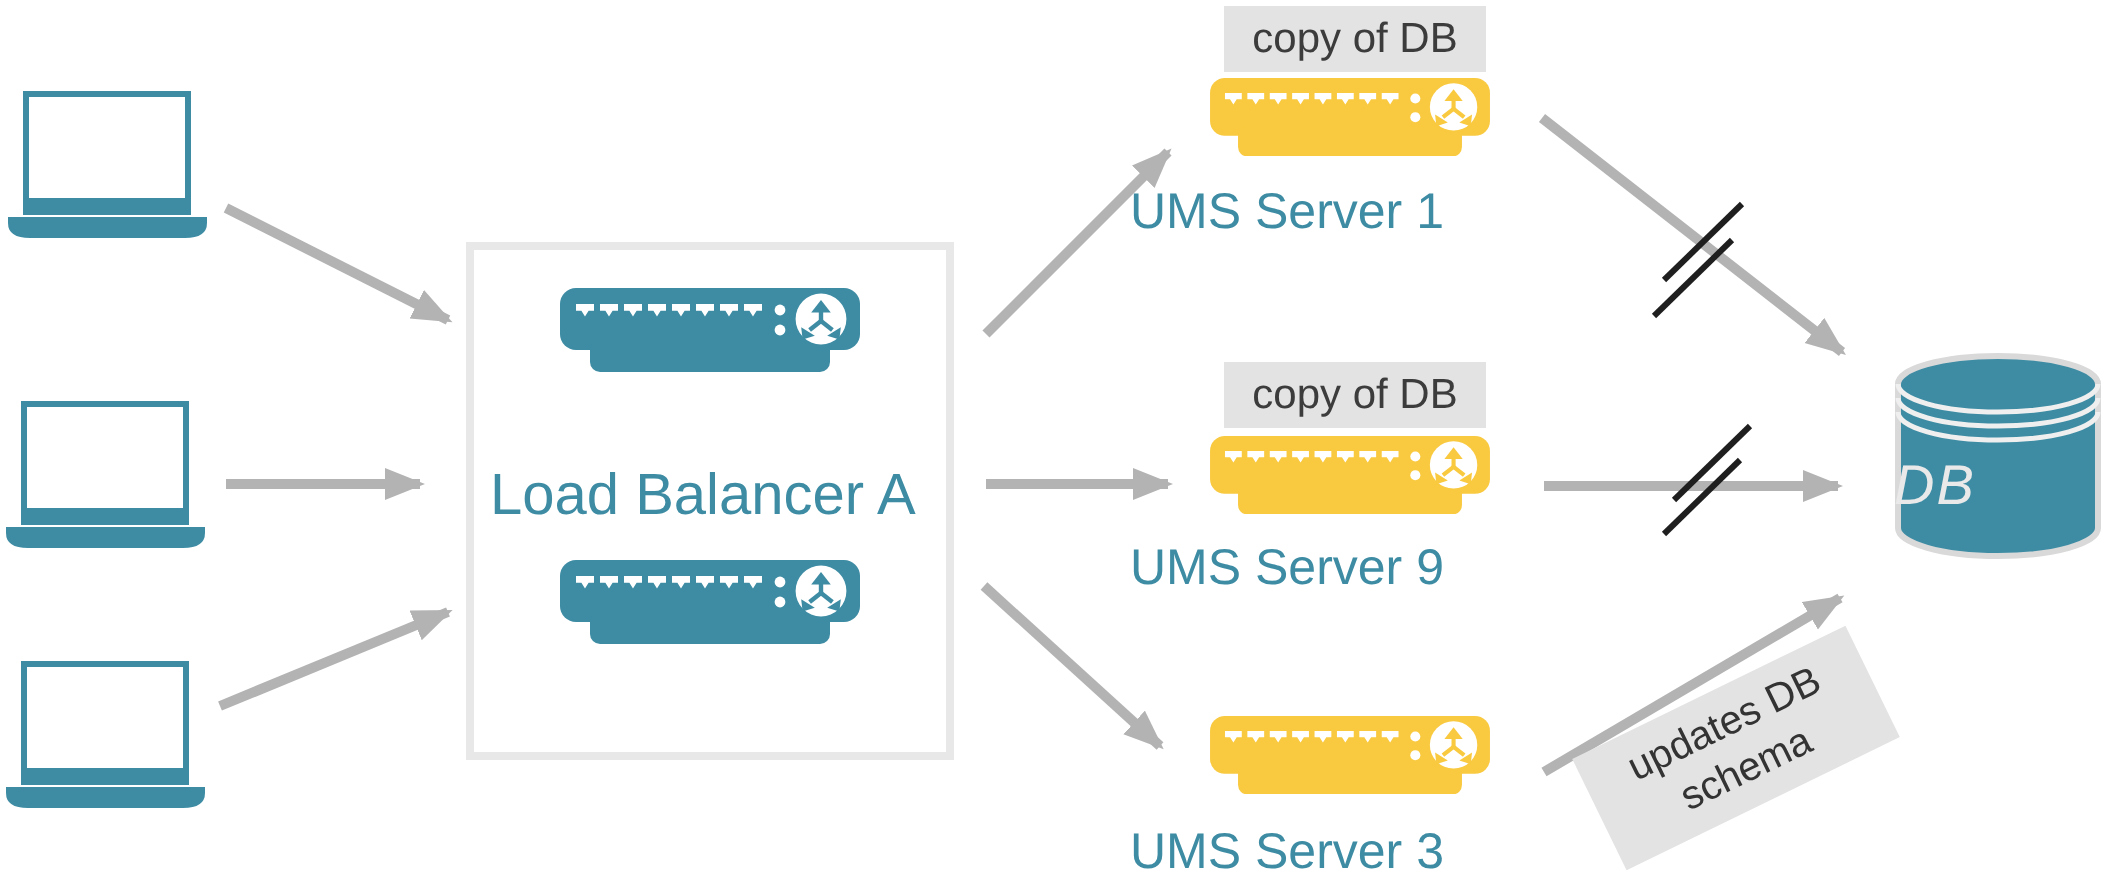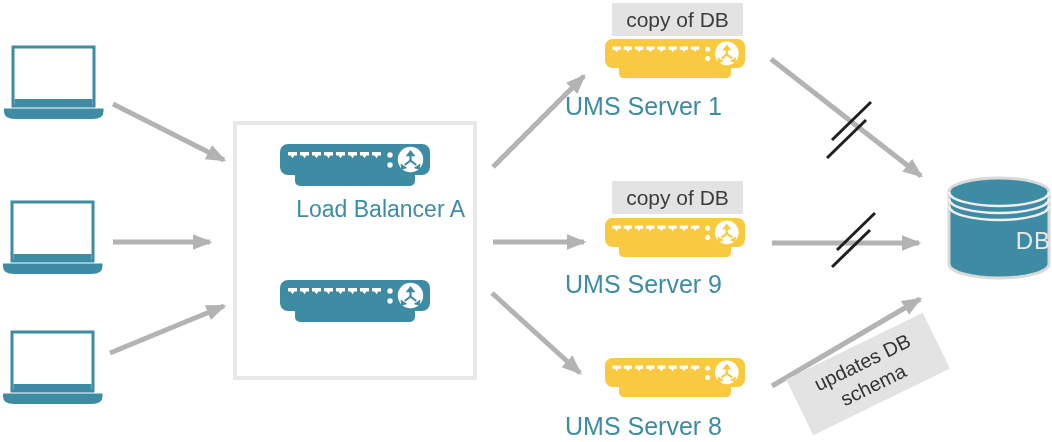--- a/index.html
+++ b/index.html
@@ -4,30 +4,30 @@
 <style>
   html,body{margin:0;padding:0;background:#fff;}
   #canvas{
     position:relative;width:1052px;height:442px;background:#fff;overflow:hidden;
     font-family:"Liberation Sans","DejaVu Sans",sans-serif;
   }
   .abs{position:absolute;}
   svg{display:block;}
   
   .srv-label{font-size:25px;color:var(--teal);text-align:left;white-space:nowrap;}
-  .lb-label{font-size:23px;color:var(--teal);text-align:right;white-space:nowrap;}
+  .lb-label{font-size:29px;color:var(--teal);text-align:left;white-space:nowrap;margin-top:36px;}
   .badge{
     background:var(--badge-bg);color:var(--badge-text);
     font-size:21px;text-align:center;height:33px;line-height:33px;white-space:nowrap;
   }
   .note{
     background:var(--badge-bg);color:#333;font-size:20px;line-height:1.25;
     text-align:center;padding:6px 6px;transform:rotate(-26deg);white-space:nowrap;
   }
-  .db-label{font-size:24px;color:var(--db-text);text-align:right;letter-spacing:1px;}
+  .db-label{font-size:28px;color:var(--db-text);text-align:left;letter-spacing:1px;font-style:italic;}
   
   .arrow{stroke:var(--arrow-gray);stroke-width:5;fill:none;}
   .ah{fill:var(--arrow-gray);}
   .break{stroke:var(--break-mark);stroke-width:3;fill:none;}
   
   .group-box{border:4px solid var(--box-border);background:transparent;}
   
   .teal-ic{color:var(--teal);}
   .yellow-ic{color:var(--yellow);}
 </style>
@@ -125,21 +125,21 @@
 
   <div class="abs badge" style="left:612px;top:181px;width:131px">copy of DB</div>
   <svg class="abs yellow-ic" style="left:605px;top:218px" width="140" height="39.2" viewBox="0 0 150 42">
     <use href="#server-shape"></use>
   </svg>
   <div class="abs srv-label" style="left:565px;top:270px;width:220px">UMS Server 9</div>
 
   <svg class="abs yellow-ic" style="left:605px;top:358px" width="140" height="39.2" viewBox="0 0 150 42">
     <use href="#server-shape"></use>
   </svg>
-  <div class="abs srv-label" style="left:565px;top:412px;width:220px">UMS Server 8</div>
+  <div class="abs srv-label" style="left:565px;top:412px;width:220px">UMS Server 3</div>
 
   <div class="abs note" style="left:792px;top:343px;width:140px">
     <div>updates DB</div>
     <div>schema</div>
   </div>
 
   <svg class="abs" style="left:947px;top:174px" width="104" height="108" viewBox="0 0 104 108">
     <path d="M2 18 a50 14 0 0 1 100 0 v72 a50 14 0 0 1 -100 0 z" fill="var(--teal)" stroke="var(--db-stroke)" stroke-width="3"></path>
     <path d="M2 18 a50 14 0 0 0 100 0" fill="none" stroke="#EFEFEF" stroke-width="2.5"></path>
     <path d="M2 25 a50 14 0 0 0 100 0" fill="none" stroke="#EFEFEF" stroke-width="2.5"></path>

